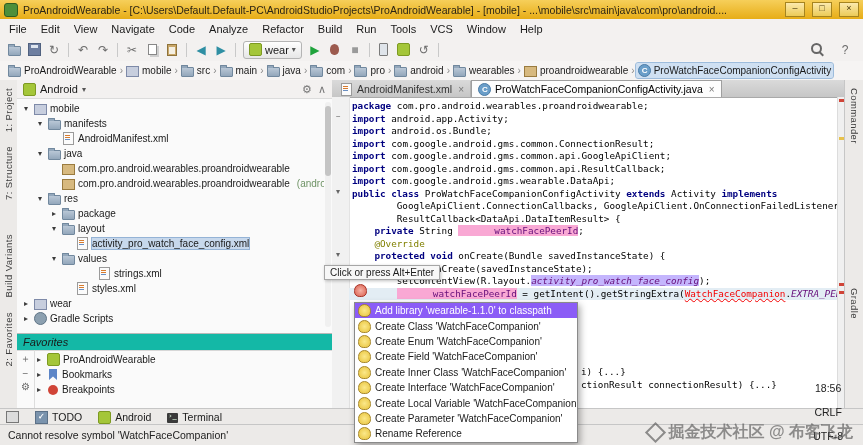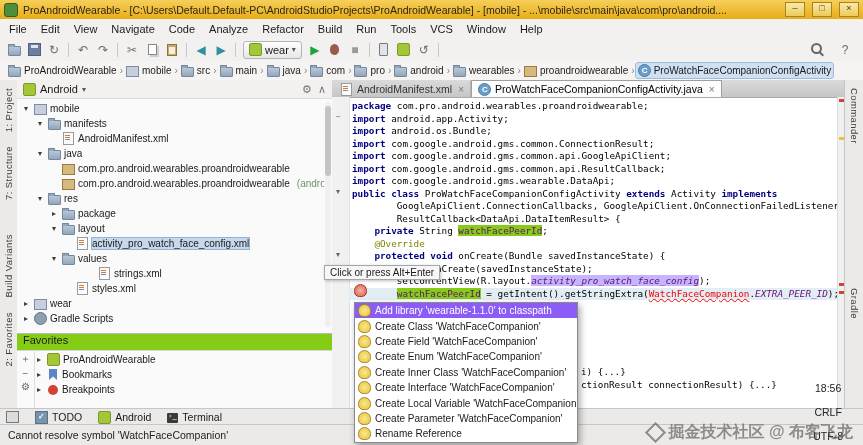--- a/index.html
+++ b/index.html
@@ -53,21 +53,21 @@
   .head-icons{margin-left:auto;display:flex;gap:6px;color:#777;font-size:11px;}
   .tree{position:absolute;top:19px;left:0;right:8px;height:234px;overflow:hidden;padding-top:2px;font-size:10px;}
   .tree-row{height:15px;display:flex;align-items:center;gap:3px;white-space:nowrap;}
   .tree-arrow{width:10px;text-align:center;font-size:8px;color:#3c3c3c;flex:none;}
   .tree-row.sel .tree-label{background:#c7d8ec;outline:1px solid #94b3d6;}
   .tree-suffix{color:#6f9366;margin-left:4px;}
   .tree-scrollbar{position:absolute;right:1px;top:22px;width:6px;height:225px;background:#f0f0f0;border-radius:3px;}
   .tree-scrollbar .thumb{position:absolute;top:4px;left:0;width:6px;height:70px;background:#c4c4c4;border-radius:3px;}
 
   .fav-panel{position:absolute;left:0;right:0;bottom:0;height:75px;border-top:1px solid #b9b9b9;background:#fafafa;}
-  .fav-head{height:16px;background:#84cc16;border-bottom:1px solid #d7d7d7;display:flex;align-items:flex-start;gap:6px;padding:0 6px;}
+  .fav-head{height:16px;background:#14b8a6;border-bottom:1px solid #d7d7d7;display:flex;align-items:center;gap:6px;padding:0 6px;font-style:italic;}
   .fav-toolbar{position:absolute;left:0;top:16px;bottom:0;width:17px;border-right:1px solid #ddd;display:flex;
                flex-direction:column;align-items:center;gap:2px;padding-top:2px;color:#666;font-size:10px;}
   .fav-items{position:absolute;left:17px;top:18px;right:0;font-size:10px;}
   .fav-row{height:15px;display:flex;align-items:center;gap:3px;white-space:nowrap;}
 
   
   .editor{position:absolute;left:332px;right:18px;top:0;bottom:0;background:#fff;}
   .tabs{height:17px;background:linear-gradient(#dadada,#c6c6c6);border-bottom:1px solid #a9a9a9;display:flex;
         align-items:flex-end;padding-left:2px;}
   .tab{display:inline-flex;align-items:center;gap:4px;height:16px;padding:0 6px;font-size:10.5px;color:#333;
@@ -78,21 +78,21 @@
   .gutter{position:absolute;left:0;top:0;bottom:0;width:17px;background:#f1f1f1;border-right:1px solid #e3e3e3;}
   .fold{position:absolute;left:4px;font-size:8px;color:#666;}
   .code{position:absolute;left:17px;top:0;right:7px;bottom:0;padding-top:3px;white-space:pre;
         font-family:"DejaVu Sans Mono",monospace;font-size:9.3px;line-height:12.5px;color:#000;}
   .code-line{height:12.5px;padding-left:3px;}
   .code-line.caret{background:#e3edf4;}
   .code-frag{position:absolute;white-space:pre;}
   .c-k{color:#000080;font-weight:bold;}
   .c-p{color:#000;}
   .c-a{color:#808000;}
-  .c-fh{color:#660e7a;background:#84cc16;}
+  .c-fh{color:#660e7a;background:#f9a8d4;padding-left:36px;}
   .c-sf{color:#660e7a;font-style:italic;}
   .c-sfh{color:#660e7a;font-style:italic;background:#c4b5fd;}
   .c-e{color:#f40000;text-decoration:underline;text-decoration-style:wavy;text-decoration-color:#f40000;}
   .stripe{position:absolute;right:0;top:0;bottom:0;width:7px;background:#f0f0f0;border-left:1px solid #dcdcdc;}
   .mark{position:absolute;left:1px;width:5px;height:3px;}
 
   
   .tooltip{position:absolute;left:324px;top:265px;background:#f7f7f7;border:1px solid #a6a6a6;padding:1px 5px;
            font-size:10px;color:#1a1a1a;z-index:30;box-shadow:1px 1px 3px rgba(0,0,0,.25);white-space:nowrap;}
   .bulb-abs{position:absolute;left:354px;top:284px;z-index:35;}
@@ -497,25 +497,25 @@
         <div class="pop-item sel">
           <span class="ic ic-bulb"></span>
           <span class="pop-label">Add library 'wearable-1.1.0' to classpath</span>
         </div>
         <div class="pop-item">
           <span class="ic ic-bulb"></span>
           <span class="pop-label">Create Class 'WatchFaceCompanion'</span>
         </div>
         <div class="pop-item">
           <span class="ic ic-bulb"></span>
+          <span class="pop-label">Create Enum 'WatchFaceCompanion'</span>
+        </div>
+        <div class="pop-item">
+          <span class="ic ic-bulb"></span>
           <span class="pop-label">Create Field 'WatchFaceCompanion'</span>
-        </div>
-        <div class="pop-item">
-          <span class="ic ic-bulb"></span>
-          <span class="pop-label">Create Enum 'WatchFaceCompanion'</span>
         </div>
         <div class="pop-item">
           <span class="ic ic-bulb"></span>
           <span class="pop-label">Create Inner Class 'WatchFaceCompanion'</span>
         </div>
         <div class="pop-item">
           <span class="ic ic-bulb"></span>
           <span class="pop-label">Create Interface 'WatchFaceCompanion'</span>
         </div>
         <div class="pop-item">

